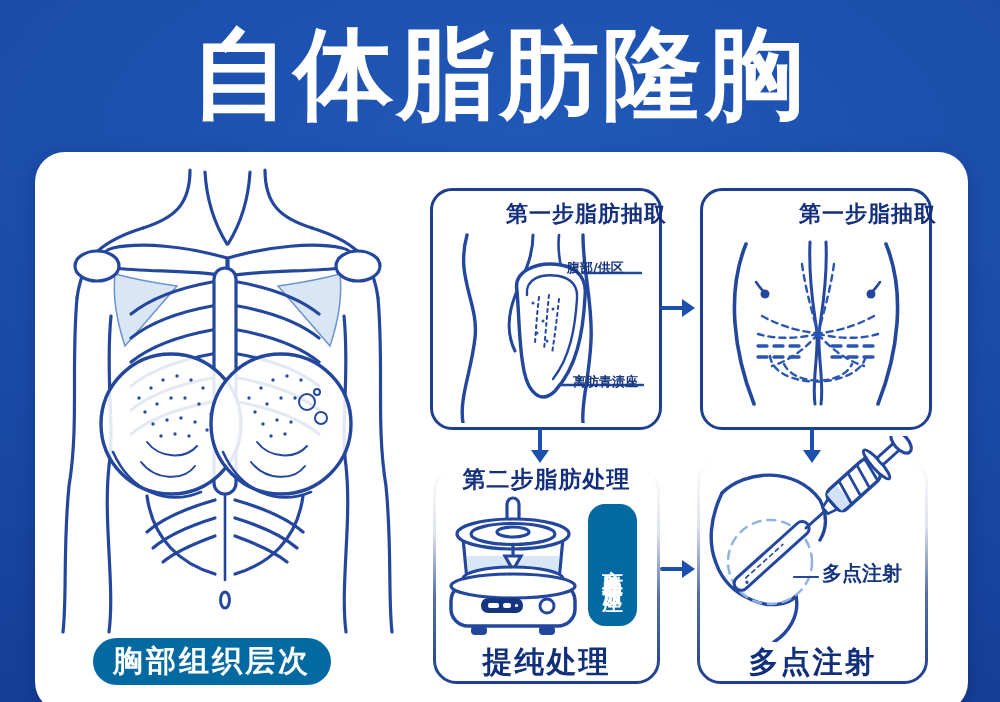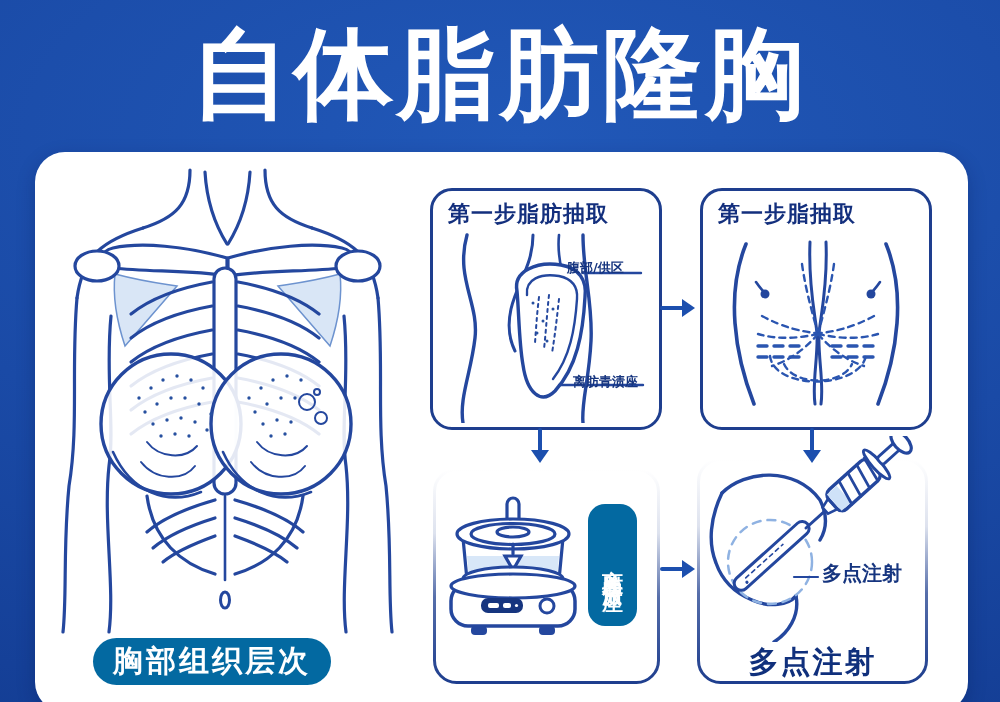--- a/index.html
+++ b/index.html
@@ -5,21 +5,21 @@
   html,body{margin:0;padding:0;}
   body{font-family:"DejaVu Sans","Liberation Sans",sans-serif;}
   .stage{position:relative;width:1000px;height:702px;overflow:hidden;
          background:radial-gradient(120% 90% at 50% 20%, #2158b8 0%, #1a4aa6 55%, #143e95 100%);padding-left:48px;}
   .poster-title{position:absolute;top:10px;left:0;width:1000px;text-align:center;
          color:#ffffff;font-size:99px;font-weight:900;letter-spacing:4px;line-height:1.3;}
   .card{position:absolute;left:35px;top:152px;width:933px;height:560px;background:#ffffff;
          border-radius:30px;box-shadow:0 6px 18px rgba(0,20,80,.28);}
   .abs{position:absolute;}
   .step-box{position:absolute;border:3px solid #1e3e8e;border-radius:22px;background:#fff;}
-  .box-title{position:absolute;top:8px;left:15px;width:100%;text-align:left;
+  .box-title{position:absolute;top:8px;left:8px;width:100%;text-align:right;
          font-size:22px;font-weight:800;color:#132f7d;letter-spacing:1px;}
   .callout{position:absolute;font-size:13px;font-weight:700;color:#16357f;white-space:nowrap;}
   .section-heading{position:absolute;text-align:center;font-size:23px;font-weight:800;color:#132f7d;letter-spacing:1px;}
   .caption{position:absolute;text-align:center;font-size:30px;font-weight:800;color:#10307c;letter-spacing:2px;}
   .badge{position:absolute;background:#0369a1;border-radius:24px;display:flex;align-items:center;justify-content:center;
          color:#fff;font-weight:700;}
   .badge.h{font-size:30px;letter-spacing:3px;}
   .badge.v{border-radius:17px;writing-mode:vertical-rl;text-orientation:upright;font-size:21px;letter-spacing:5px;}
   svg{display:block;}
 </style>
@@ -192,20 +192,21 @@
 
     <svg class="abs" style="left:493px;top:276px;" width="24" height="36" viewBox="0 0 24 36">
       <path d="M12,2 L12,24" stroke="#1c4fae" stroke-width="4" stroke-linecap="round"></path>
       <polygon points="3,22 12,35 21,22" fill="#1c4fae"></polygon>
     </svg>
     <svg class="abs" style="left:765px;top:276px;" width="24" height="36" viewBox="0 0 24 36">
       <path d="M12,2 L12,24" stroke="#1c4fae" stroke-width="4" stroke-linecap="round"></path>
       <polygon points="3,22 12,35 21,22" fill="#1c4fae"></polygon>
     </svg>
 
+    <div class="section-heading" style="left:390px;top:312px;width:243px;">第二步脂肪处理</div>
 
     <svg class="abs" style="left:398px;top:316px;" width="227" height="216" viewBox="0 0 227 216" fill="none">
       <defs>
         <linearGradient id="fadeL" x1="0" y1="0" x2="0" y2="1">
           <stop offset="0" stop-color="#1e3e8e" stop-opacity="0"></stop>
           <stop offset="0.3" stop-color="#1e3e8e" stop-opacity="0.15"></stop>
           <stop offset="0.6" stop-color="#1e3e8e" stop-opacity="0.75"></stop>
           <stop offset="1" stop-color="#1e3e8e" stop-opacity="1"></stop>
         </linearGradient>
       </defs>
@@ -231,20 +232,21 @@
       <circle cx="73.5" cy="109.5" r="1.6" fill="#ffffff" stroke="none"></circle>
       <circle cx="104" cy="110" r="7" stroke-width="3" fill="#ffffff"></circle>
       <rect x="28" y="130" width="16" height="9" rx="4" fill="#24479e" stroke="none"></rect>
       <rect x="96" y="130" width="16" height="9" rx="4" fill="#24479e" stroke="none"></rect>
     </svg>
 
     <div class="badge v" style="left:553px;top:352px;width:49px;height:122px;">
       <span style="writing-mode:vertical-rl;text-orientation:upright;">离肪青渍座</span>
     </div>
 
+    <div class="caption" style="left:398px;top:490px;width:227px;">提纯处理</div>
 
     <svg class="abs" style="left:625px;top:405px;" width="36" height="24" viewBox="0 0 36 24">
       <path d="M2,12 L24,12" stroke="#1c4fae" stroke-width="4" stroke-linecap="round"></path>
       <polygon points="22,3 35,12 22,21" fill="#1c4fae"></polygon>
     </svg>
 
     <svg class="abs" style="left:662px;top:306px;" width="231" height="226" viewBox="0 0 231 226" fill="none">
       <rect x="1.5" y="1.5" width="228" height="223" rx="22" stroke="url(#fadeL)" stroke-width="3"></rect>
     </svg>
 

